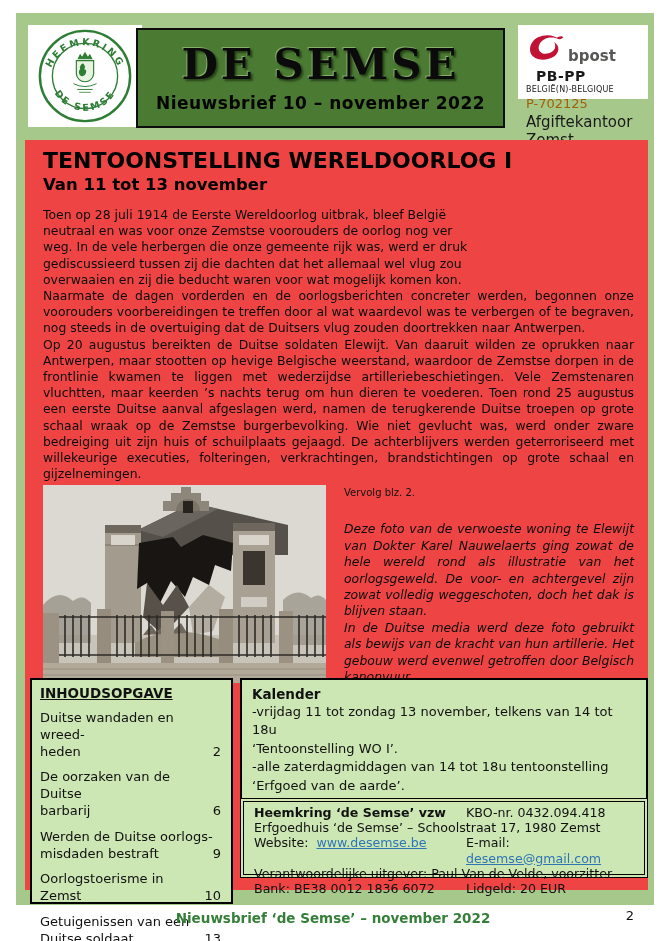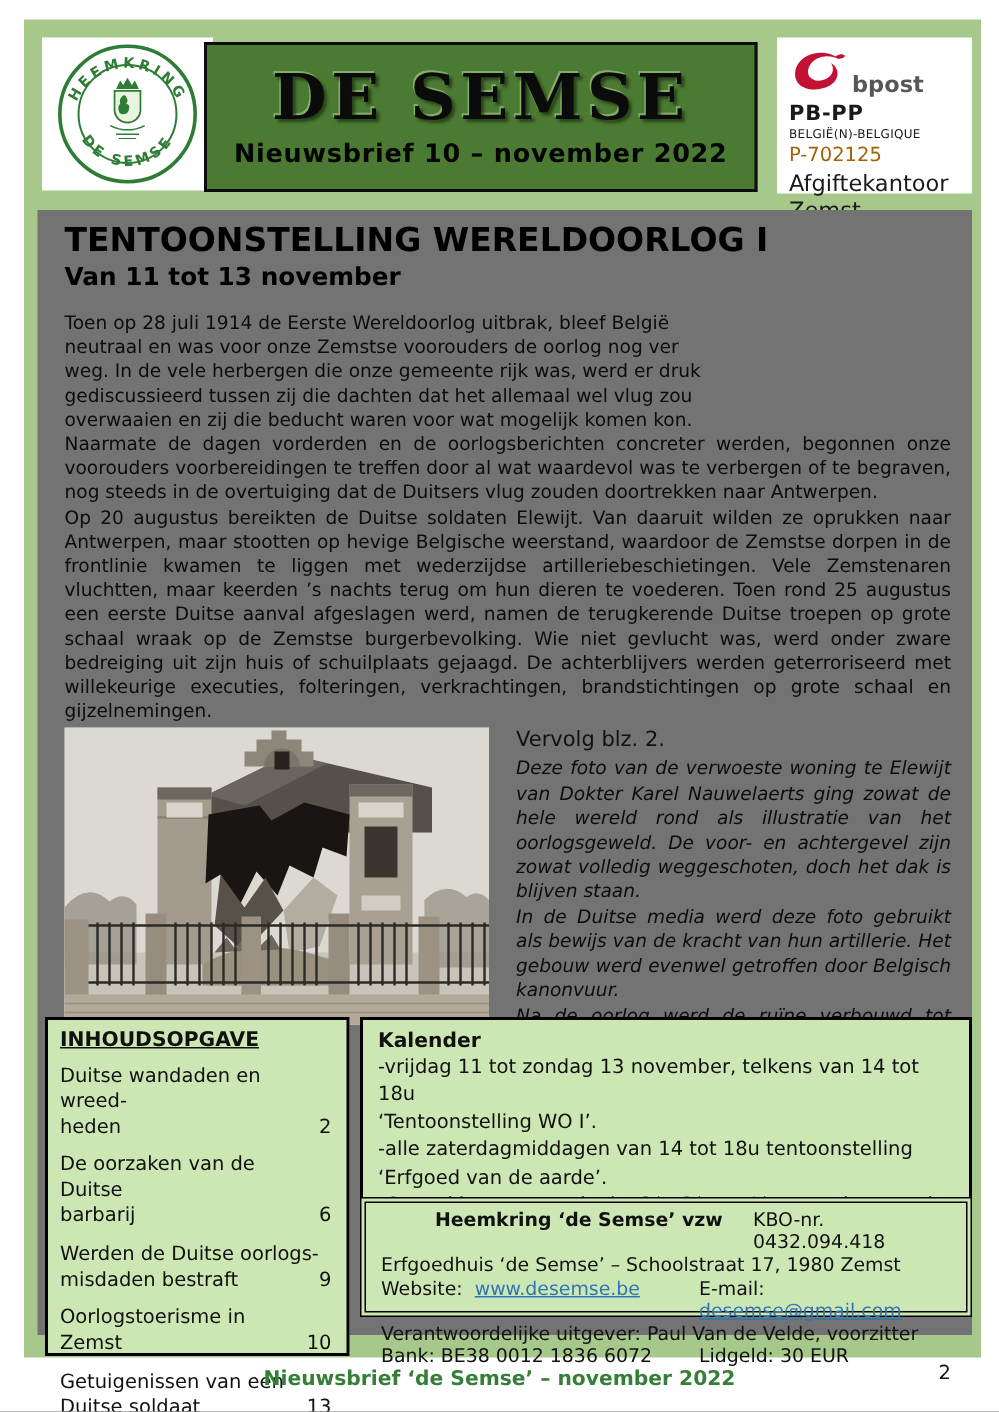--- a/index.html
+++ b/index.html
@@ -33,48 +33,48 @@
     font-family:"DejaVu Serif", serif;
     font-weight:bold; font-size:42px; line-height:44px; color:#0b0b0b;
     letter-spacing:3px;
     text-shadow:2px 2px 2px rgba(20,40,10,0.65), -1px -1px 0 #86ad6b;
   }
   .masthead-edition {
     margin-top:6px; font-weight:bold; font-size:17px; color:#050505;
     letter-spacing:0.5px;
   }
   .postal-box {
-    position:absolute; left:502px; top:12px; width:130px; height:104px;
+    position:absolute; left:502px; top:12px; width:130px; height:74px;
     background:#ffffff; padding:4px 8px;
   }
   .postal-brand-row { display:flex; align-items:flex-end; height:36px; }
   .postal-brand { font-weight:bold; font-size:15px; color:#575756; margin-left:2px; }
-  .postal-permit { font-weight:bold; font-size:14px; color:#1a1a1a; margin-top:3px; letter-spacing:0.5px; }
+  .postal-permit { font-weight:bold; font-size:14px; color:#1a1a1a; margin-top:3px; letter-spacing:0.5px;margin-left:10px; }
   .postal-country { font-size:8px; color:#1a1a1a; margin-top:1px; letter-spacing:0.2px; }
   .postal-number { font-size:13px; color:#a16207; margin-top:2px; }
   .postal-office { font-size:15px; color:#1a1a1a; margin-top:2px; }
 
   
   .content {
     position:absolute; left:9px; top:127px; width:623px; height:750px;
-    background:#737373;
+    background:#ef4444;
   }
   .article { position:absolute; left:0; top:0; width:100%; padding:7px 14px 0 18px; }
   .article h1 { font-size:22px; line-height:27px; font-weight:bold; color:#000; }
   .article h2 { font-size:16.5px; line-height:21px; font-weight:bold; color:#000; margin-bottom:12px; }
   .bodytext { font-size:12.4px; line-height:16.2px; color:#0c0c0c; }
   .pre { white-space:pre-line; }
   .just { text-align:justify; }
 
   .photo-row { display:flex; margin-top:3px; }
   .photo {
     width:283px; height:198px; flex:0 0 283px; overflow:hidden; background:#d9d6d0;
   }
   .caption-col { margin-left:18px; width:290px; }
-  .continuation { font-size:14px; line-height:16px; margin-bottom:3px; }
+  .continuation { font-size:10px; line-height:16px; margin-bottom:20px; }
   .caption { font-style:italic; text-align:justify; font-size:12.4px; line-height:16.4px; color:#0c0c0c; }
   .caption + .caption { margin-top:0; }
 
   
   .toc-box {
     position:absolute; left:5px; top:538px; width:203px; height:226px;
     border:2px solid #000; background:#cde7b4; padding:5px 8px 0 8px;
   }
   .toc-title { font-size:13.5px; font-weight:bold; text-decoration:underline; margin-bottom:1px; }
   .toc-item { display:flex; justify-content:space-between; align-items:flex-end; margin-top:9px; }
@@ -89,21 +89,21 @@
   .cal-title { font-size:13.5px; font-weight:bold; line-height:18px; }
   .cal-item { font-size:13px; line-height:18.4px; white-space:pre-line; }
 
   .colophon-box {
     position:absolute; left:215px; top:658px; width:408px; height:80px;
     border:4px double #000; background:#cde7b4; padding:3px 8px 0 10px;
   }
   .col-row { display:flex; font-size:12.6px; line-height:15.2px; }
   .col-left { flex:0 0 212px; }
   .col-right { flex:1; }
-  .bold { font-weight:bold;margin-left:36px; }
+  .bold { font-weight:bold; }
   .link { color:#2e75b6; text-decoration:underline; cursor:pointer; }
 
   
   .footer {
     position:absolute; left:0; top:908px; width:666px; text-align:center;
   }
   .footer-text { font-size:13.5px; font-weight:bold; color:#357f38; }
   .footer-page { position:absolute; right:32px; top:908px; font-size:13px; color:#111; }
 
   svg text { font-family:"DejaVu Sans", sans-serif; }
@@ -307,21 +307,21 @@
         <span class="col-right">
           <span>E-mail:</span>
           <span class="link">desemse@gmail.com</span>
         </span>
       </div>
       <div class="col-row">
         <span>Verantwoordelijke uitgever: Paul Van de Velde, voorzitter</span>
       </div>
       <div class="col-row">
         <span class="col-left">Bank: BE38 0012 1836 6072</span>
-        <span class="col-right">Lidgeld: 30 EUR</span>
+        <span class="col-right">Lidgeld: 20 EUR</span>
       </div>
     </div>
 
   </div>
 </div>
 
 <div class="footer">
   <span class="footer-text">Nieuwsbrief ‘de Semse’ – november 2022</span>
 </div>
 <div class="footer-page">2</div>

